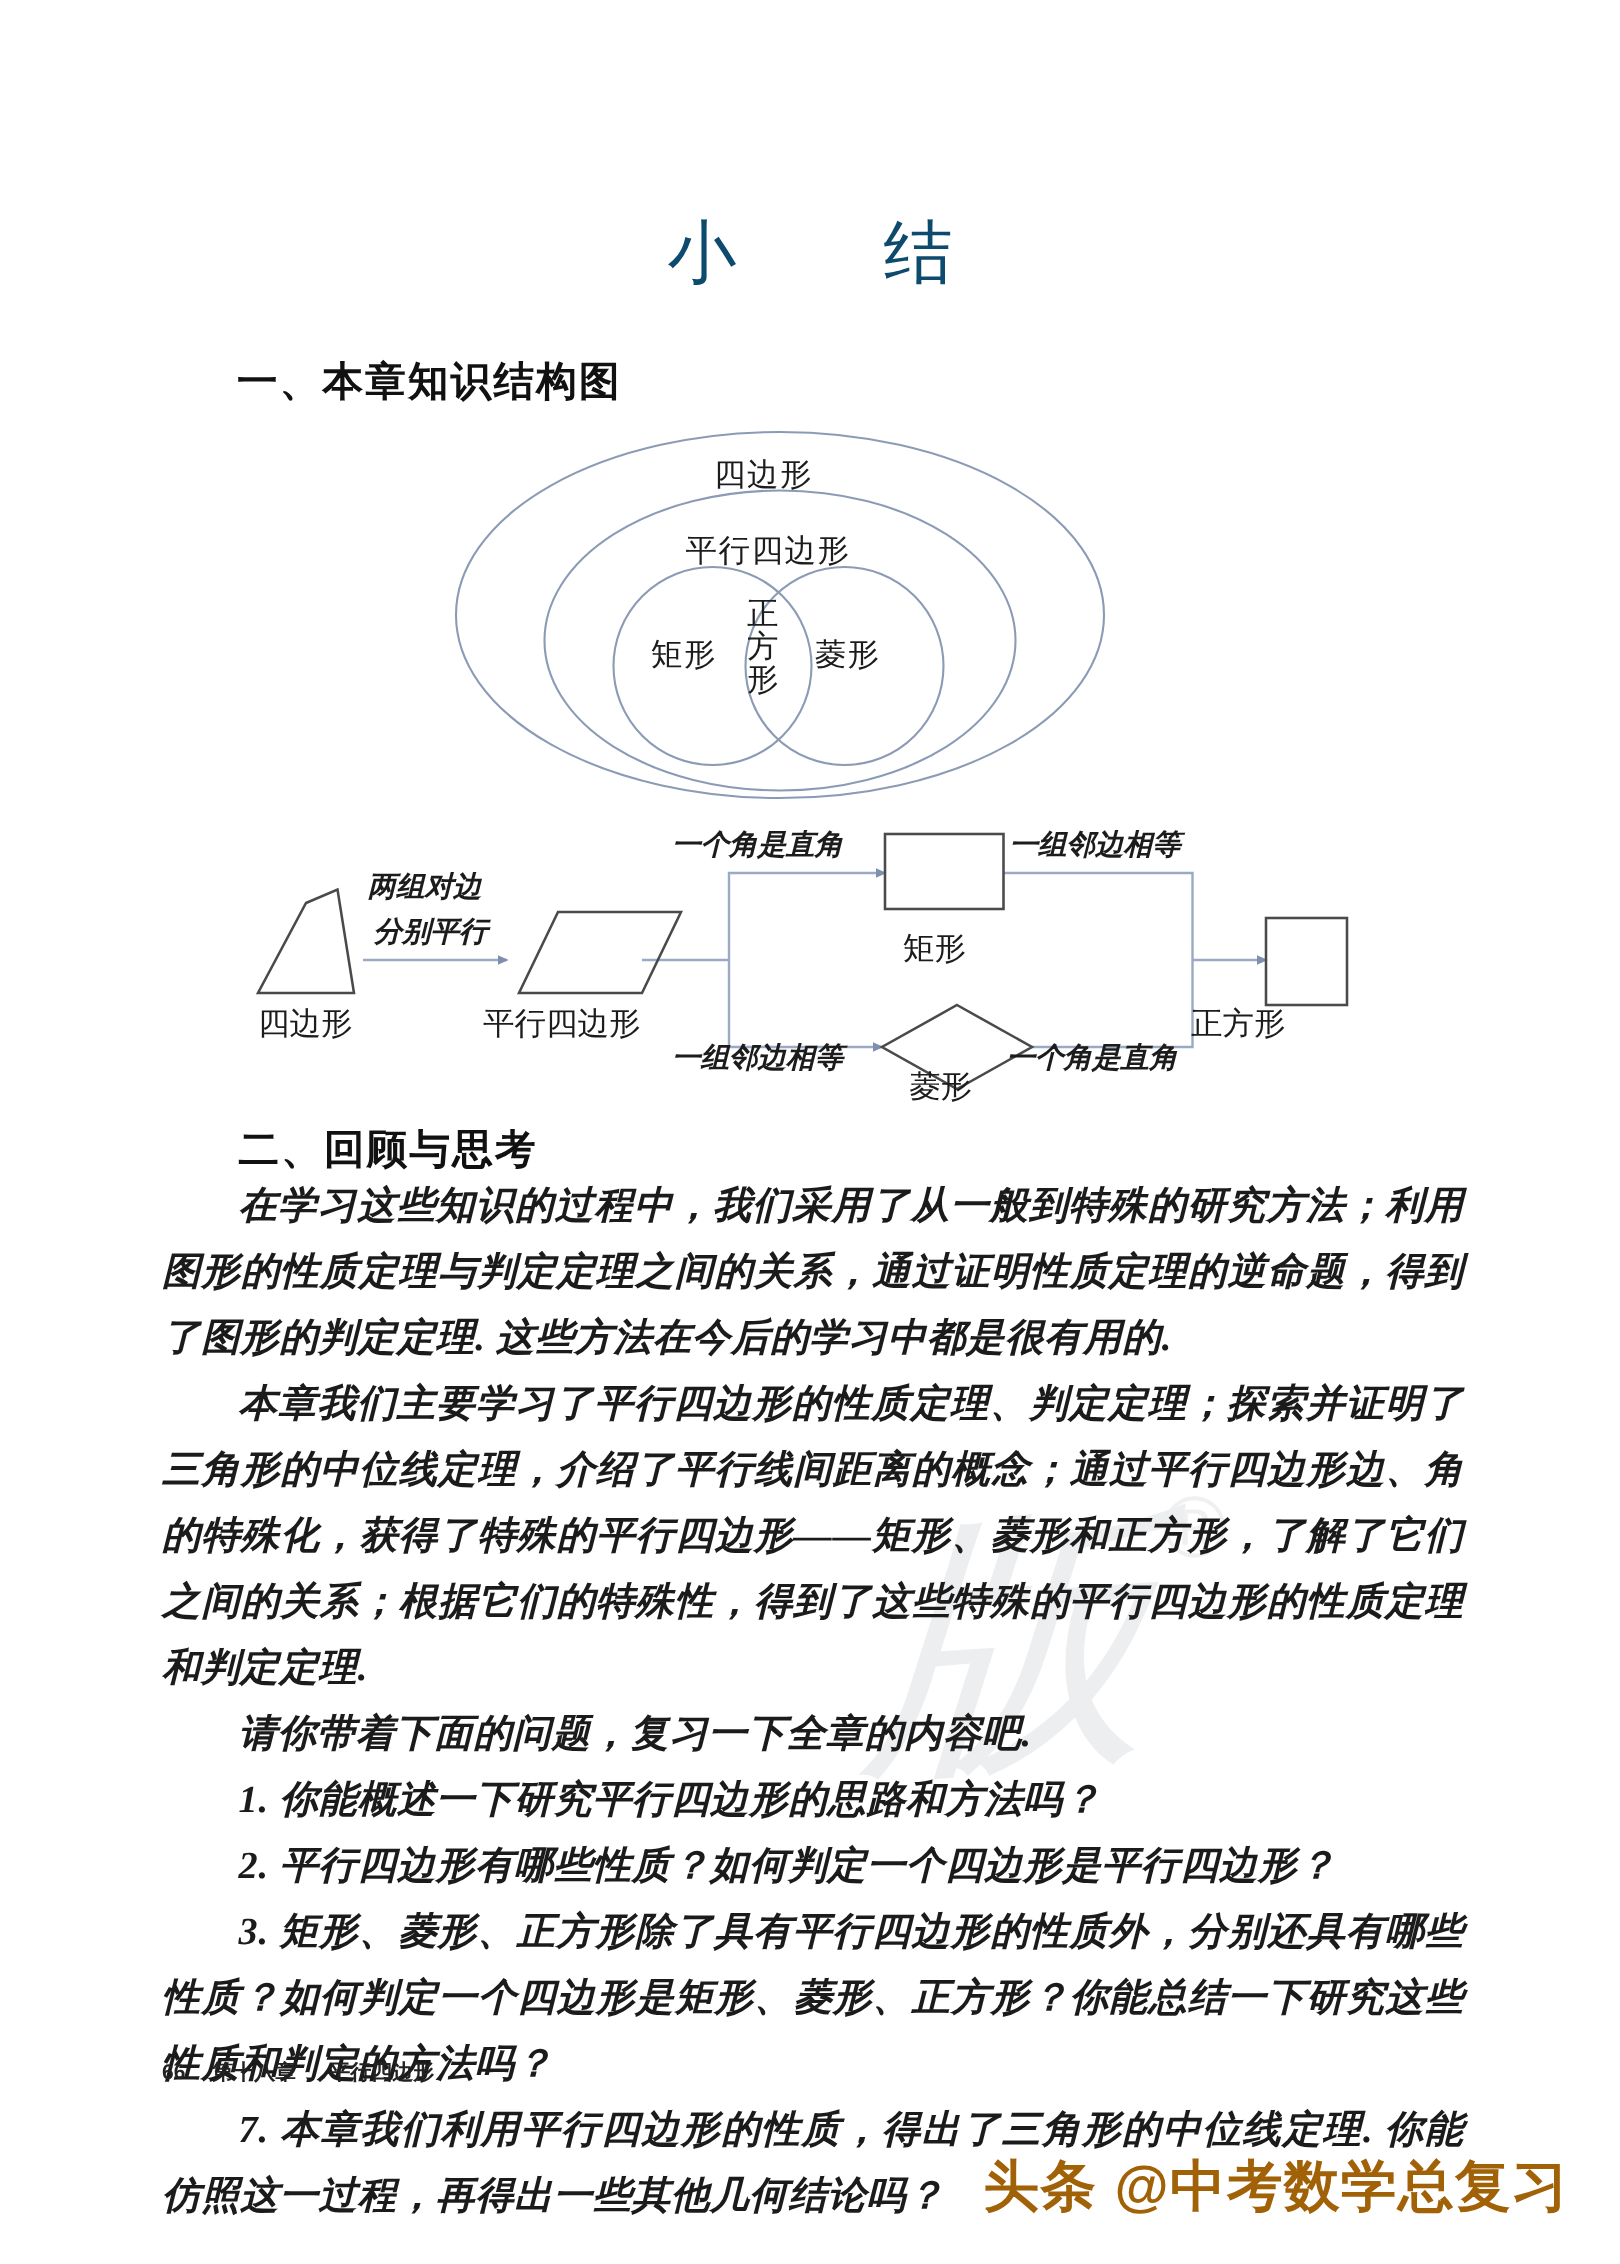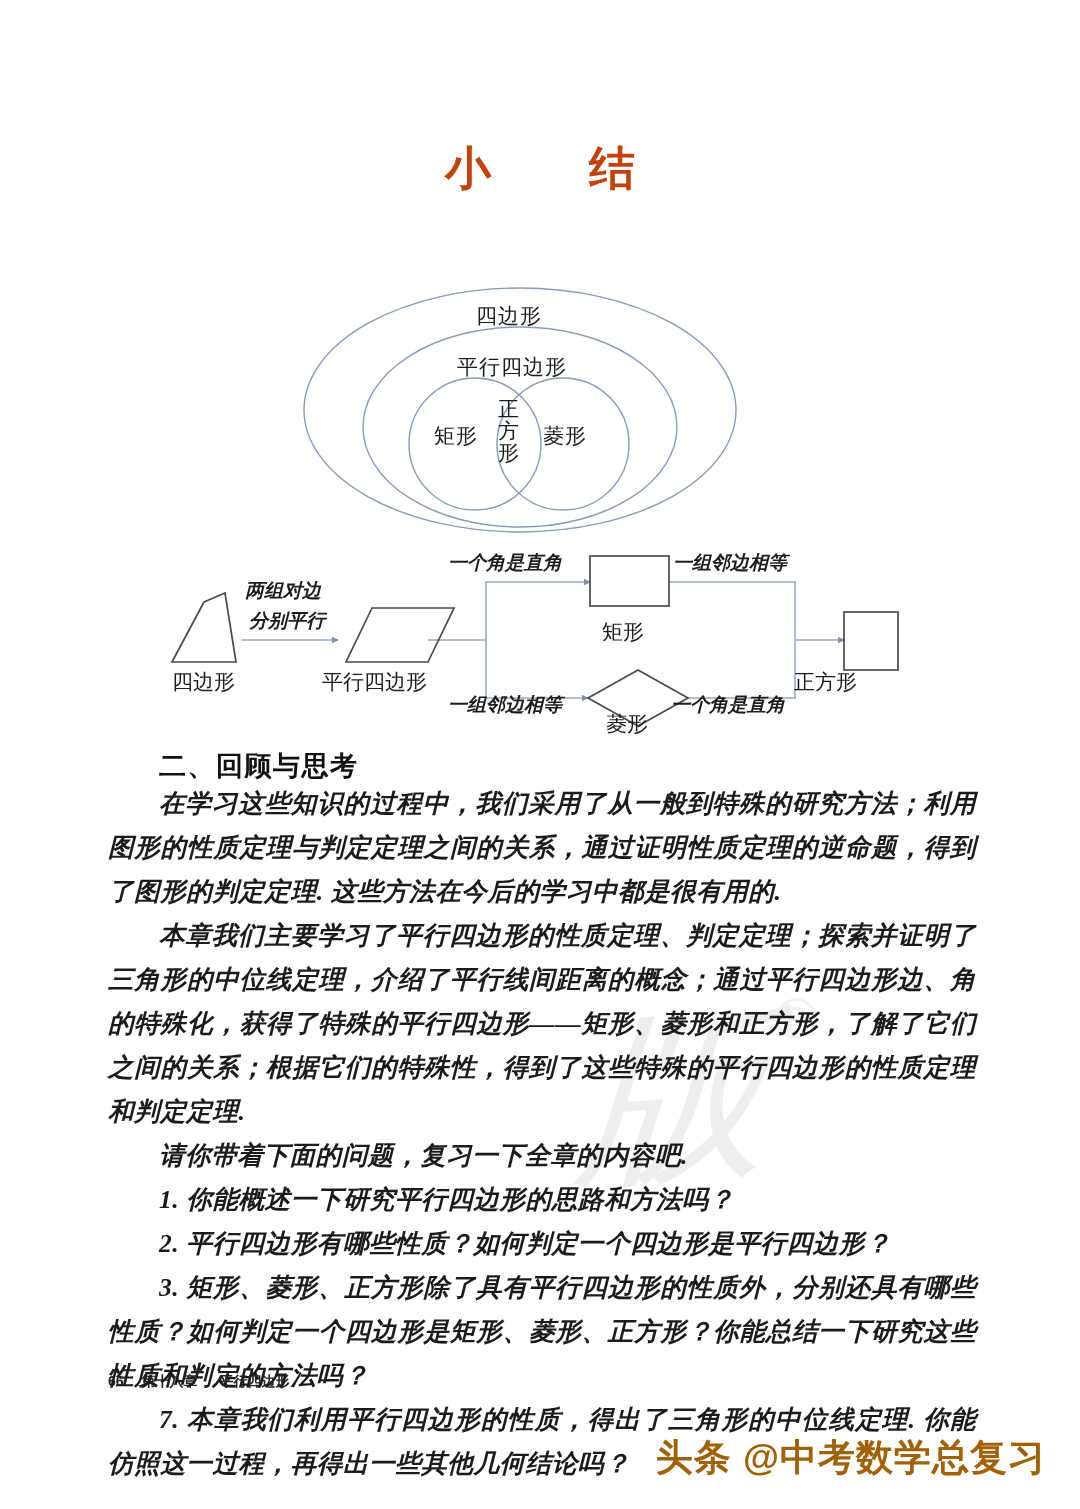--- a/index.html
+++ b/index.html
@@ -51,25 +51,25 @@
   }
 
   
   .page-title {
     position: absolute;
     left: 0;
     top: 138px;
     width: 1080px;
     text-align: center;
     font-size: 46px;
-    font-weight: 700;
+    font-weight: 400;
     letter-spacing: 26px;
     text-indent: 26px;
     font-family: "Liberation Serif", "DejaVu Serif", serif;
-    color: #c2410c;
+    color: #0c4a6e;
     z-index: 2;
   }
 
   
   .sec-heading {
     position: absolute;
     font-size: 27px;
     font-weight: 700;
     letter-spacing: 1.5px;
     font-family: "Liberation Sans", "DejaVu Sans", sans-serif;
@@ -194,20 +194,21 @@
 
 <div id="page">
 
   <div class="watermark-mid">
     <span class="watermark-reg">®</span>
     <span class="watermark-glyph">版</span>
   </div>
 
   <div class="page-title">小　结</div>
 
+  <div class="sec-heading" id="heading-1">一、本章知识结构图</div>
 
   <div id="venn">
     <svg width="440" height="256" viewBox="0 0 440 256">
       <g fill="none" stroke="#8c9bb5" stroke-width="1.4">
         <ellipse cx="220" cy="128" rx="216" ry="122"></ellipse>
         <ellipse cx="220" cy="145" rx="157" ry="100"></ellipse>
         <ellipse cx="175" cy="162" rx="66" ry="66"></ellipse>
         <ellipse cx="263" cy="162" rx="66" ry="66"></ellipse>
       </g>
     </svg>

